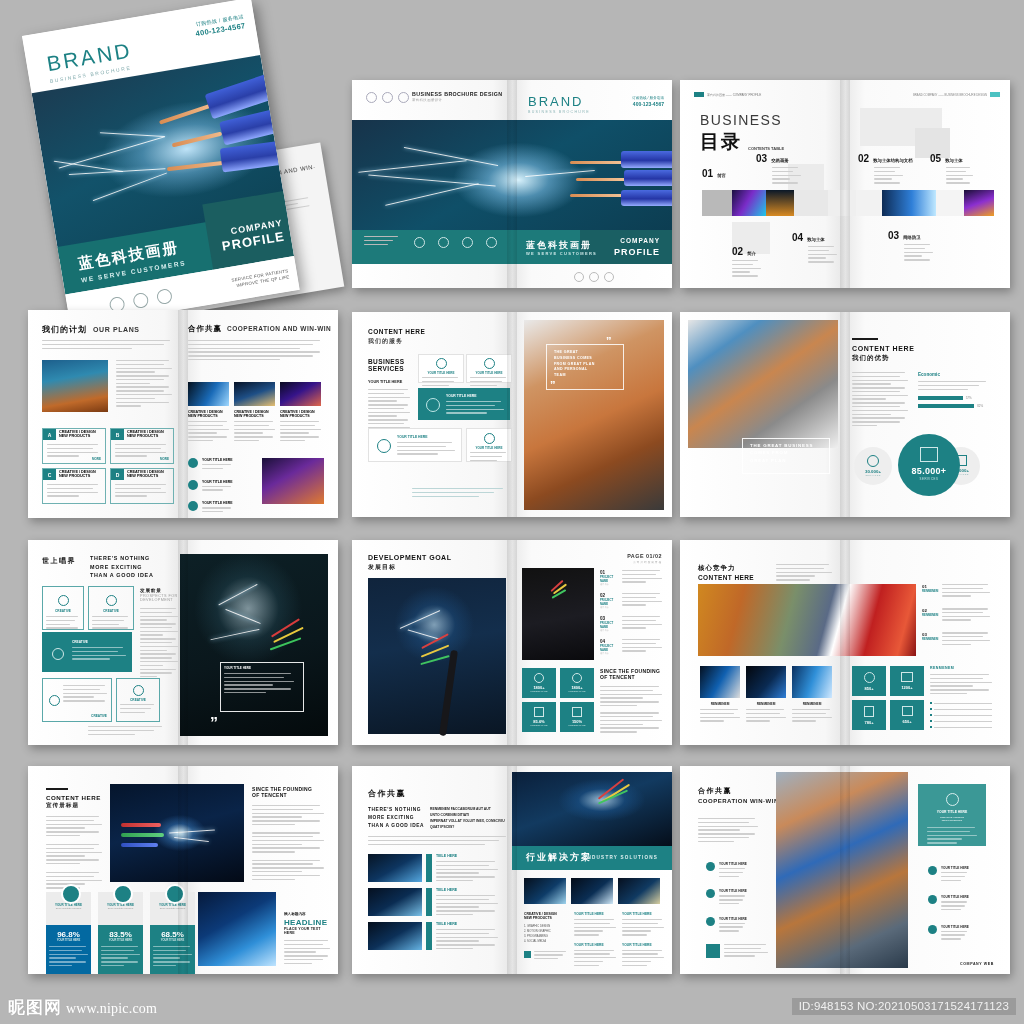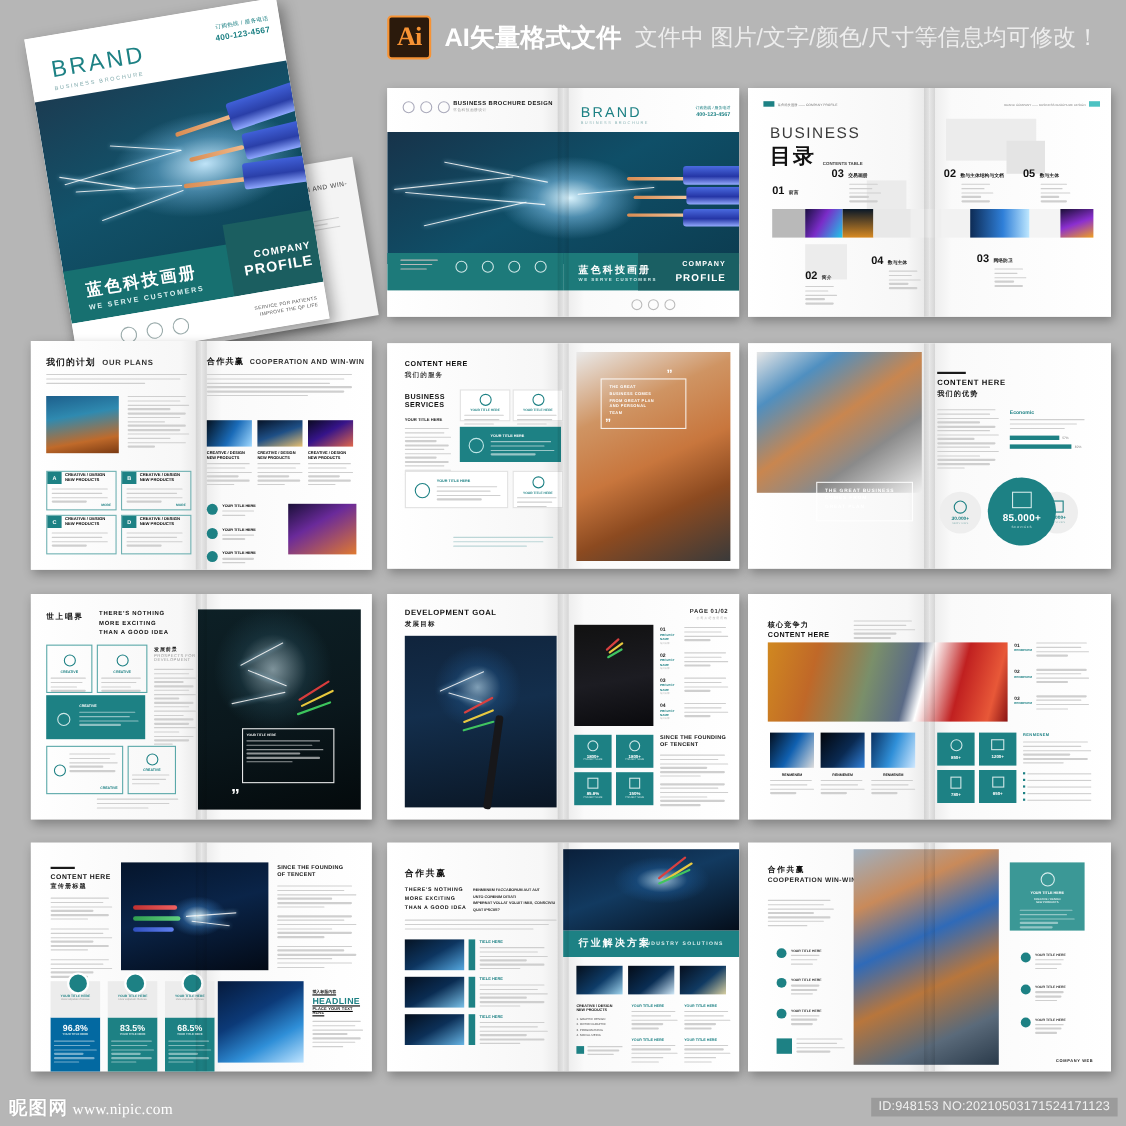--- a/index.html
+++ b/index.html
@@ -102,27 +102,20 @@
   .ic-row b{width:13px;height:13px;border:1px solid #9aa;border-radius:50%;display:block;}
   .cv-slog{position:absolute;right:8px;bottom:10px;font-size:4.4px;color:#555;line-height:1.5;text-align:right;letter-spacing:.3px;}
   .cv-plans{position:absolute;left:58px;bottom:-2px;font-size:6.5px;color:#333;font-weight:bold;letter-spacing:.5px;}
   .cv-coop{position:absolute;left:196px;bottom:-2px;font-size:6px;color:#444;letter-spacing:.5px;}
 </style>
 </head>
 <body>
 
 <div class="stage">
 
-  <div class="banner">
-    <div class="ai-badge">
-      <span>Ai</span>
-    </div>
-    <div class="banner-strong">AI矢量格式文件</div>
-    <div class="banner-light">文件中 图片/文字/颜色/尺寸等信息均可修改！</div>
-  </div>
 
   <div class="cover-wrap">
     <div class="cover-back">
       <div class="cv-plans" style="left:18px;bottom:112px;">
         <span class="t-cn">我们的计划</span>
         <span style="margin-left:5px;font-weight:bold;">OUR PLANS</span>
       </div>
       <div class="cv-coop" style="left:152px;bottom:112px;">
         <span>合作共赢</span>
         <span style="margin-left:4px;">COOPERATION AND WIN-WIN</span>
@@ -1205,21 +1198,21 @@
           <i class="s100" style="background:rgba(255,255,255,.45)"></i>
             <i class="s70" style="background:rgba(255,255,255,.45)"></i>
           <i class="s95" style="background:rgba(255,255,255,.45)"></i>
             <i class="s60" style="background:rgba(255,255,255,.45)"></i>
         </div>
       </div>
     </div>
 
     <div style="position:absolute;left:170px;top:126px;width:78px;height:74px;
       background:linear-gradient(150deg,#061a3c 0%,#0c3a78 40%,#2f8fd8 70%,#bfe4ff 100%);"></div>
-    <div style="position:absolute;left:256px;top:134px;width:46px;text-decoration:underline;">
+    <div style="position:absolute;left:256px;top:146px;width:46px;">
       <div style="font-size:3.6px;font-weight:bold;color:#222;">插入标题内容</div>
       <div style="font-size:8px;font-weight:bold;color:#1d8184;letter-spacing:.3px;margin-top:2px;">HEADLINE</div>
       <div style="font-size:3.6px;font-weight:bold;color:#222;letter-spacing:.2px;">PLACE YOUR TEXT HERE</div>
       <div class="lines" style="margin-top:5px;">
           <i class="s95"></i>
           <i class="s85"></i>
           <i class="s100"></i>
           <i class="s70"></i>
           <i class="s95"></i>
           <i class="s85"></i>

